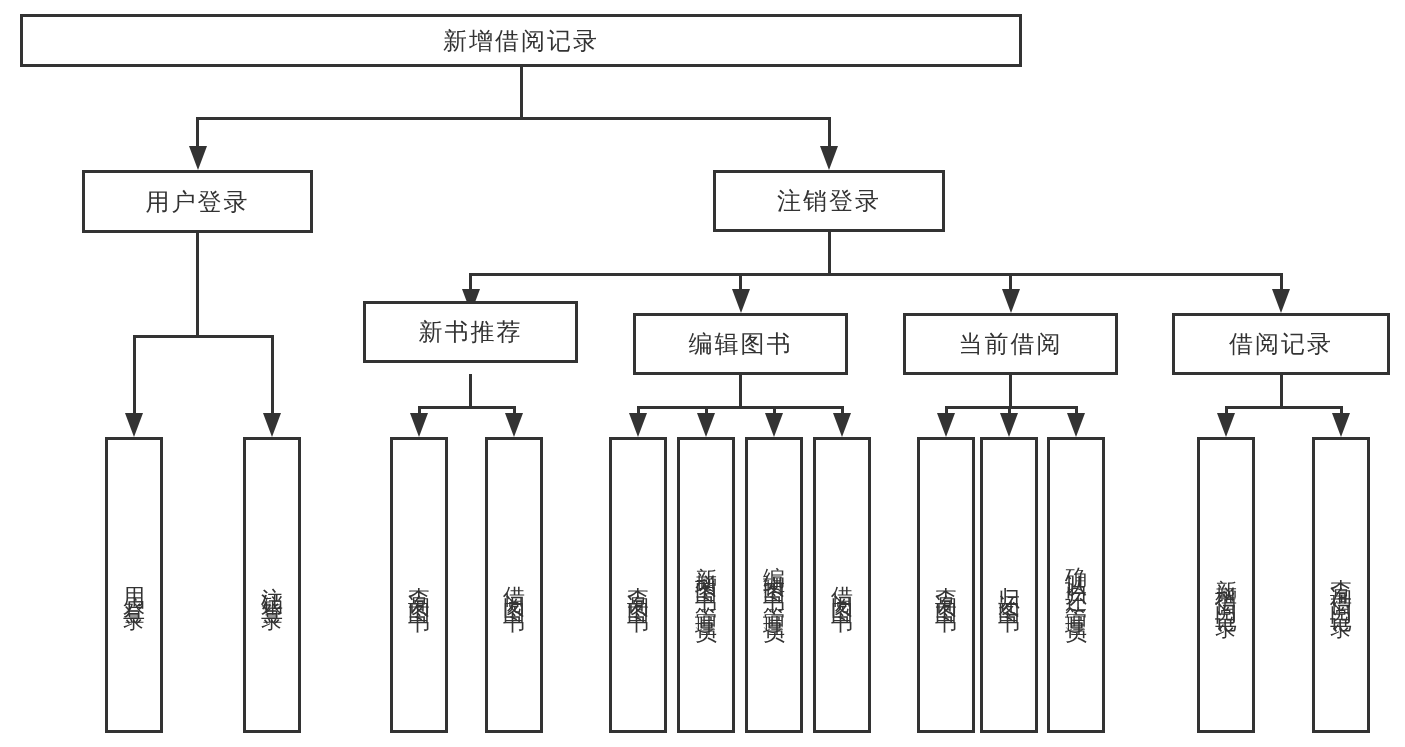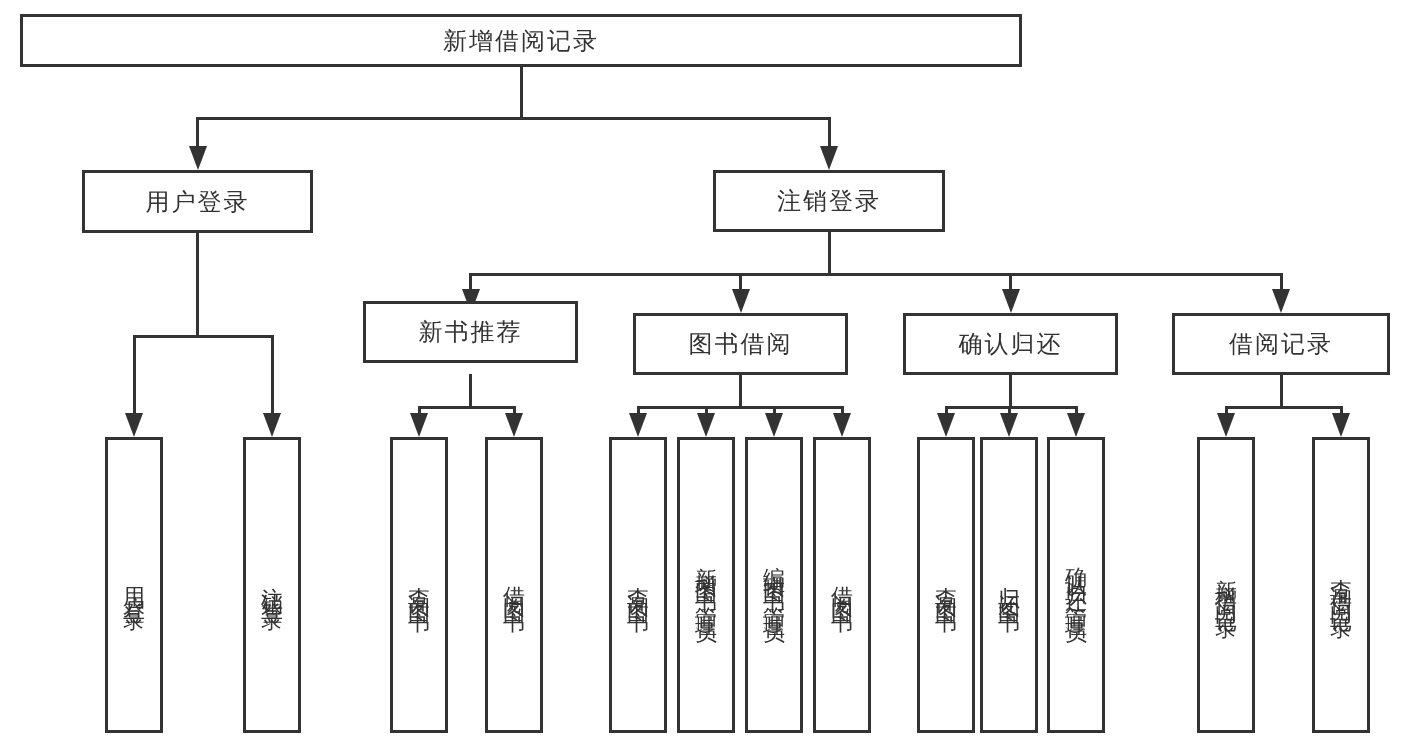--- a/index.html
+++ b/index.html
@@ -43,24 +43,24 @@
     <span class="hl">用户登录</span>
   </div>
   <div class="box" style="left:713px;top:170px;width:232px;height:62px">
     <span class="hl">注销登录</span>
   </div>
 
   <div class="box" style="left:363px;top:301px;width:215px;height:62px">
     <span class="hl">新书推荐</span>
   </div>
   <div class="box" style="left:633px;top:313px;width:215px;height:62px">
-    <span class="hl">图书借阅</span>
+    <span class="hl">编辑图书</span>
   </div>
   <div class="box" style="left:903px;top:313px;width:215px;height:62px">
-    <span class="hl">确认归还</span>
+    <span class="hl">当前借阅</span>
   </div>
   <div class="box" style="left:1172px;top:313px;width:218px;height:62px">
     <span class="hl">借阅记录</span>
   </div>
 
   <div class="box" style="left:105px;top:437px;width:58px;height:296px">
     <span class="vl">用户登录</span>
   </div>
   <div class="box" style="left:243px;top:437px;width:58px;height:296px">
     <span class="vl">注销登录</span>

